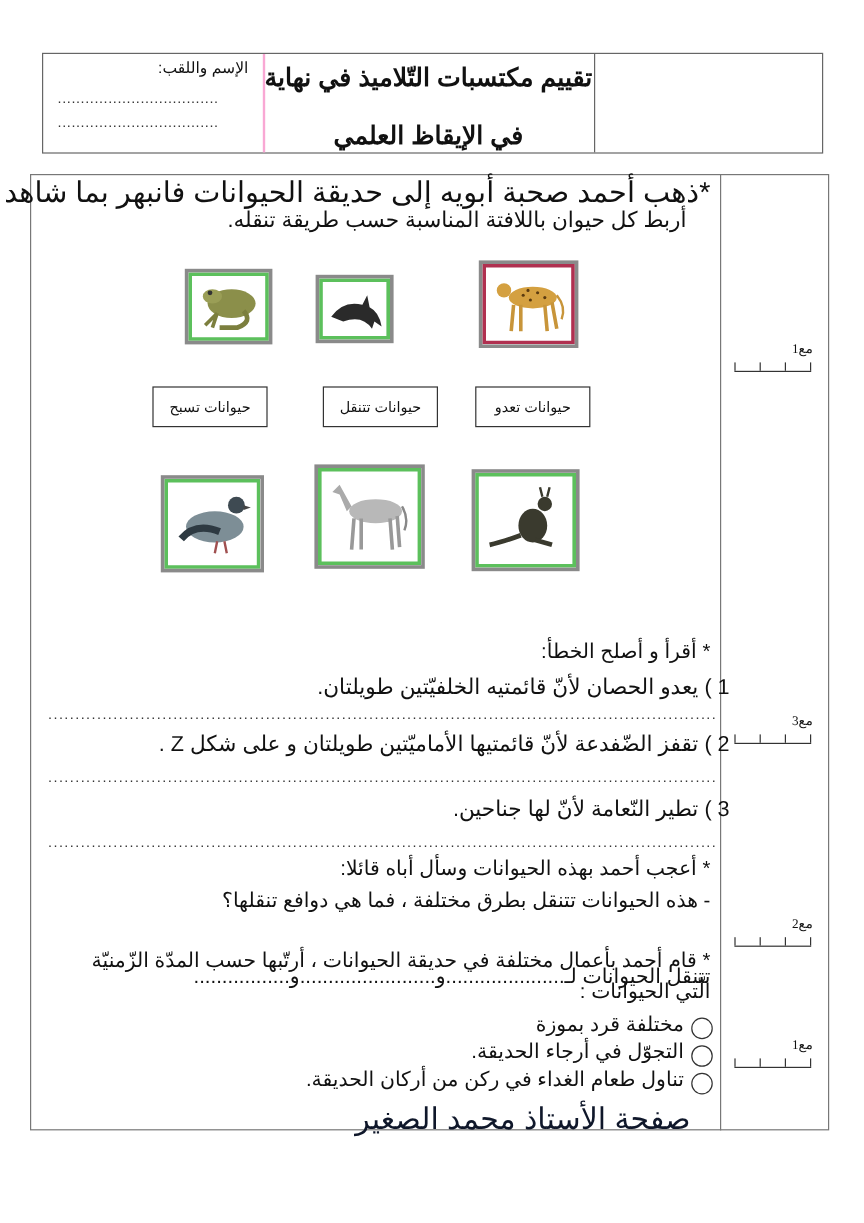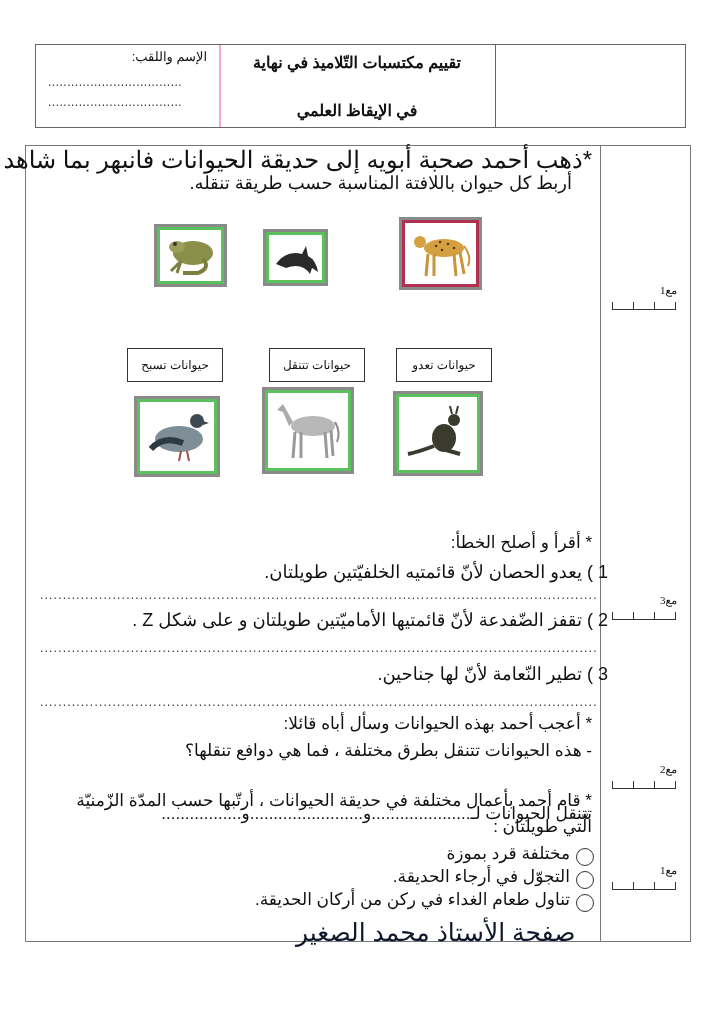--- a/index.html
+++ b/index.html
@@ -5,35 +5,35 @@
   html, body { margin:0; padding:0; background:#ffffff; }
   body { width:720px; height:1019px; position:relative; overflow:hidden;
          font-family:"Liberation Sans", sans-serif; color:#111; }
   
   .hdr { position:absolute; left:35px; top:44px; width:651px; height:84px;
          border:1px solid #666; box-sizing:border-box; }
   .hdr .c1 { position:absolute; left:0; top:0; width:183px; height:100%; border-right:2px solid #f9a8d4; }
   .hdr .c2 { position:absolute; left:183px; top:0; width:276px; height:100%; border-right:1px solid #666; }
   .hdr .name-label { position:absolute; right:12px; top:4px; font-size:13px; direction:rtl; }
   .hdr .dots { position:absolute; left:12px; font-size:12px; letter-spacing:0.5px; color:#333; }
-  .hdr .title { position:absolute; left:0; right:0; text-align:center; font-weight:bold; font-size:16px; direction:rtl; }
+  .hdr .title { position:absolute; left:0; right:0; text-align:center; font-weight:bold; font-size:21px; direction:rtl; }
   
   .frame { position:absolute; left:25px; top:145px; width:666px; height:797px;
            border:1px solid #777; box-sizing:border-box; }
   .divider { position:absolute; left:600px; top:145px; width:1px; height:797px; background:#777; }
   .line { position:absolute; right:128px; font-size:17px; direction:rtl; white-space:nowrap; }
   .dotline { position:absolute; left:40px; width:556px; overflow:hidden; white-space:nowrap;
              font-size:12px; color:#333; letter-spacing:1.2px; text-align:right; direction:ltr; }
   
   .pic { position:absolute; box-sizing:border-box; background:#fff;
          border:3px solid #8a8a8a; box-shadow: inset 0 0 0 3px #5cc05c; }
   .pic.red { box-shadow: inset 0 0 0 3px #b03050; }
   .pic svg { position:absolute; left:6px; top:6px; }
   .lbl { position:absolute; height:34px; border:1px solid #333; box-sizing:border-box;
-         font-size:12px; display:flex; align-items:center; justify-content:center; direction:rtl;margin-top:26px; }
+         font-size:12px; display:flex; align-items:center; justify-content:center; direction:rtl; }
   
   .score { position:absolute; left:610px; width:70px; height:30px; }
   .score .s-label { position:absolute; left:22px; top:0; font-size:11px; font-family:"Liberation Serif", serif; direction:rtl;margin-left:28px; }
   .score .ticks { position:absolute; left:2px; top:15px; width:64px; height:10px;
                   border-bottom:1px solid #333; }
   .score .tick { position:absolute; bottom:0; width:1px; height:7px; background:#333; }
   .circle { position:absolute; width:18px; height:18px; border:1px solid #333; border-radius:50%; box-sizing:border-box; }
   .footer { position:absolute; left:296px; top:918px; font-size:25px; direction:rtl; white-space:nowrap; color:#0f172a; }
 </style>
 </head>
@@ -155,21 +155,21 @@
   <span class="s-label">مع2</span>
   <div class="ticks">
     <div class="tick" style="left:0"></div>
       <div class="tick" style="left:21px"></div>
       <div class="tick" style="left:42px"></div>
       <div class="tick" style="left:63px"></div>
   </div>
 </div>
 
 <div class="line" style="top:790px; right:128px">* قام أحمد بأعمال مختلفة في حديقة الحيوانات ، أرتّبها حسب المدّة الزّمنيّة</div>
-<div class="line" style="top:816px; right:128px">الّتي طويلتان :</div>
+<div class="line" style="top:816px; right:128px">الّتي الحيوانات :</div>
 
 <div class="circle" style="left:576px;top:848px"></div>
 <div class="line" style="top:843px; right:150px">مختلفة قرد بموزة</div>
 <div class="circle" style="left:576px;top:871px"></div>
 <div class="line" style="top:866px; right:150px">التجوّل في أرجاء الحديقة.</div>
 <div class="circle" style="left:576px;top:894px"></div>
 <div class="line" style="top:889px; right:150px">تناول طعام الغداء في ركن من أركان الحديقة.</div>
 
 <div class="score" style="top:864px">
   <span class="s-label">مع1</span>

